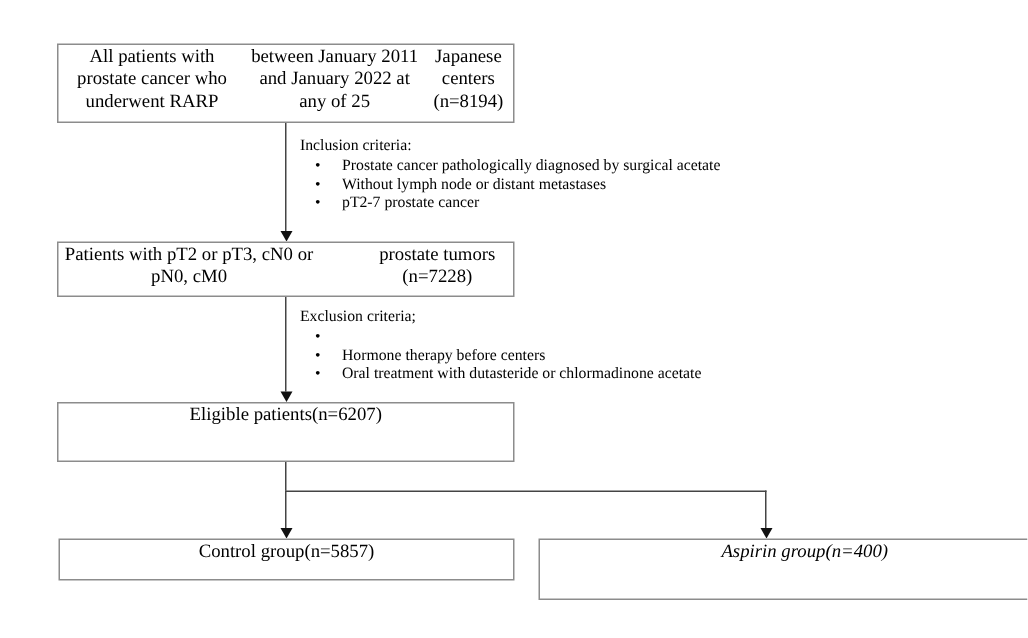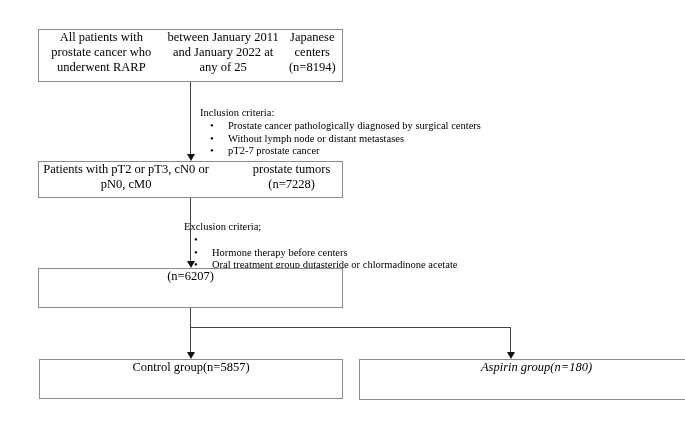--- a/index.html
+++ b/index.html
@@ -27,21 +27,21 @@
     display: flex;
     flex-direction: row;
     justify-content: center;
     text-align: center;
     font-size: 12.5px;
     line-height: 15px;
   }
   .box-enrollment { left: 38px; top: 29px;  width: 305px; height: 53px; }
   .box-staging    { left: 38px; top: 161px; width: 305px; height: 37px; gap: 28px; }
   .box-eligible   { left: 38px; top: 268px; width: 305px; height: 40px; }
-  .box-control    { left: 39px; top: 359px; width: 304px; height: 40px; }
+  .box-control    { left: 39px; top: 359px; width: 304px; height: 28px; }
   .box-aspirin    { left: 359px; top: 359px; width: 355px; height: 41px; font-style: italic; }
 
   .vline { position: absolute; width: 1px; background: var(--line); }
   .hline { position: absolute; height: 1px; background: var(--line); }
   .v-enroll-staging  { left: 190px; top: 82px;  height: 72px; }
   .v-staging-eligible{ left: 190px; top: 198px; height: 63px; }
   .v-eligible-branch { left: 190px; top: 308px; height: 19px; }
   .h-branch          { left: 190px; top: 327px; width: 321px; }
   .v-branch-control  { left: 190px; top: 327px; height: 25px; }
   .v-branch-aspirin  { left: 510px; top: 327px; height: 25px; }
@@ -56,24 +56,23 @@
   .a-staging  { left: 187px; top: 154px; }
   .a-eligible { left: 187px; top: 261px; }
   .a-control  { left: 187px; top: 352px; }
   .a-aspirin  { left: 507px; top: 352px; }
 
   .criteria {
     position: absolute;
     width: 350px;
     font-size: 10.5px;
     line-height: 12.3px;
-    margin-top: 15px;
   }
   .criteria-inclusion { left: 200px; top: 92px; }
-  .criteria-exclusion { left: 184px; top: 206px; }
+  .criteria-exclusion { left: 200px; top: 206px; }
   .criteria-heading { margin-bottom: 1px; }
   .criteria ul { list-style: none; }
   .criteria li { display: flex; }
   .criteria .bullet {
     width: 9px;
     margin-left: 10px;
     margin-right: 9px;
     flex: 0 0 auto;
   }
 </style>
@@ -89,21 +88,21 @@
   </div>
 
   <div class="vline v-enroll-staging"></div>
   <div class="arrow-down a-staging"></div>
 
   <div class="criteria criteria-inclusion">
     <div class="criteria-heading">Inclusion criteria:</div>
     <ul>
       <li>
         <span class="bullet">•</span>
-        <span>Prostate cancer pathologically diagnosed by surgical centers</span>
+        <span>Prostate cancer pathologically diagnosed by surgical acetate</span>
       </li>
       <li>
         <span class="bullet">•</span>
         <span>Without lymph node or distant metastases</span>
       </li>
       <li>
         <span class="bullet">•</span>
         <span>pT2-7 prostate cancer</span>
       </li>
     </ul>
@@ -122,39 +121,40 @@
     <ul>
       <li>
         <span class="bullet">•</span>
       </li>
       <li>
         <span class="bullet">•</span>
         <span>Hormone therapy before centers</span>
       </li>
       <li>
         <span class="bullet">•</span>
-        <span>Oral treatment group dutasteride or chlormadinone acetate</span>
+        <span>Oral treatment with dutasteride or chlormadinone acetate</span>
       </li>
     </ul>
   </div>
 
   <div class="flow-box box-eligible">
+    <div>Eligible patients</div>
     <div>(n=6207)</div>
   </div>
 
   <div class="vline v-eligible-branch"></div>
   <div class="hline h-branch"></div>
   <div class="vline v-branch-control"></div>
   <div class="vline v-branch-aspirin"></div>
   <div class="arrow-down a-control"></div>
   <div class="arrow-down a-aspirin"></div>
 
   <div class="flow-box box-control">
     <div>Control group</div>
     <div>(n=5857)</div>
   </div>
 
   <div class="flow-box box-aspirin">
     <div>Aspirin group</div>
-    <div>(n=180)</div>
+    <div>(n=400)</div>
   </div>
 
 </div>
 
 </body></html>

